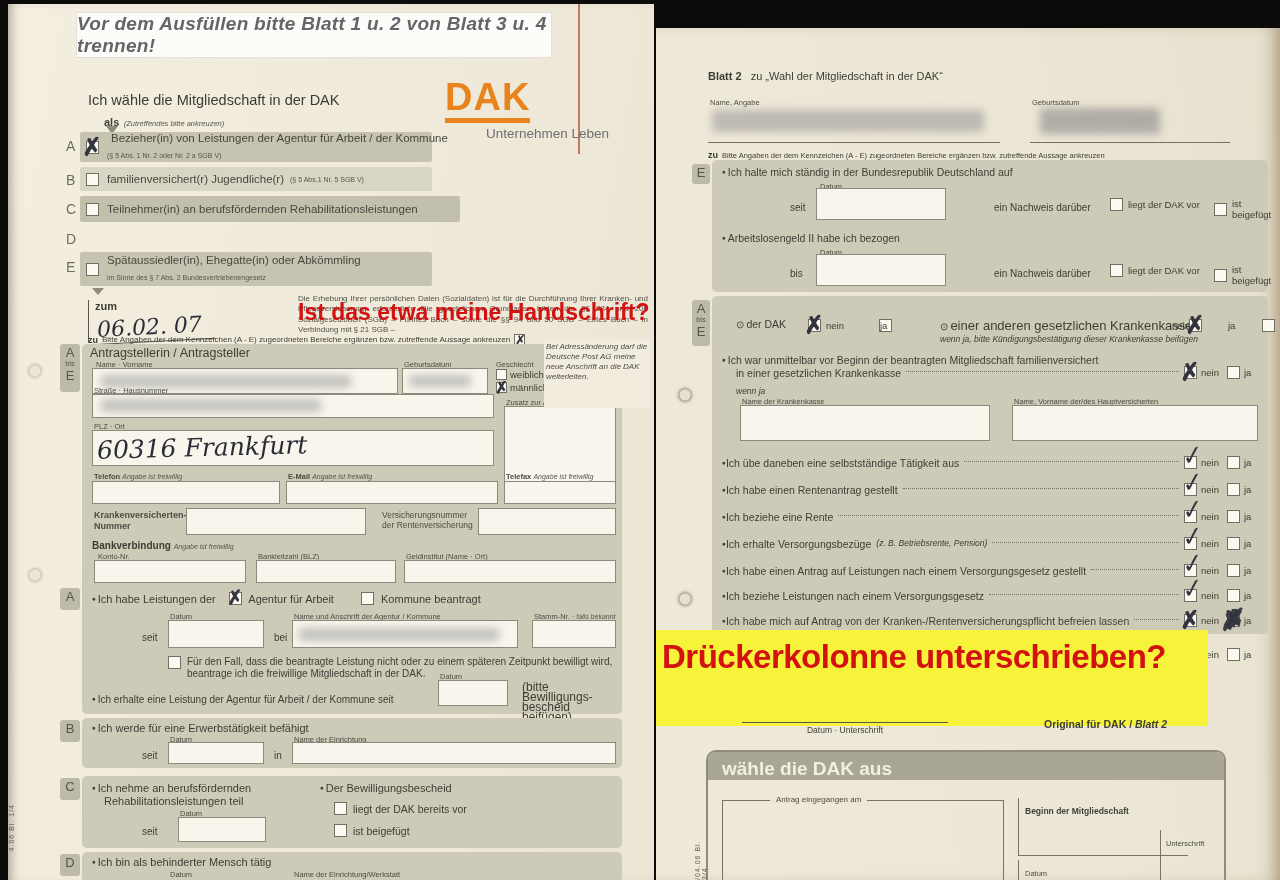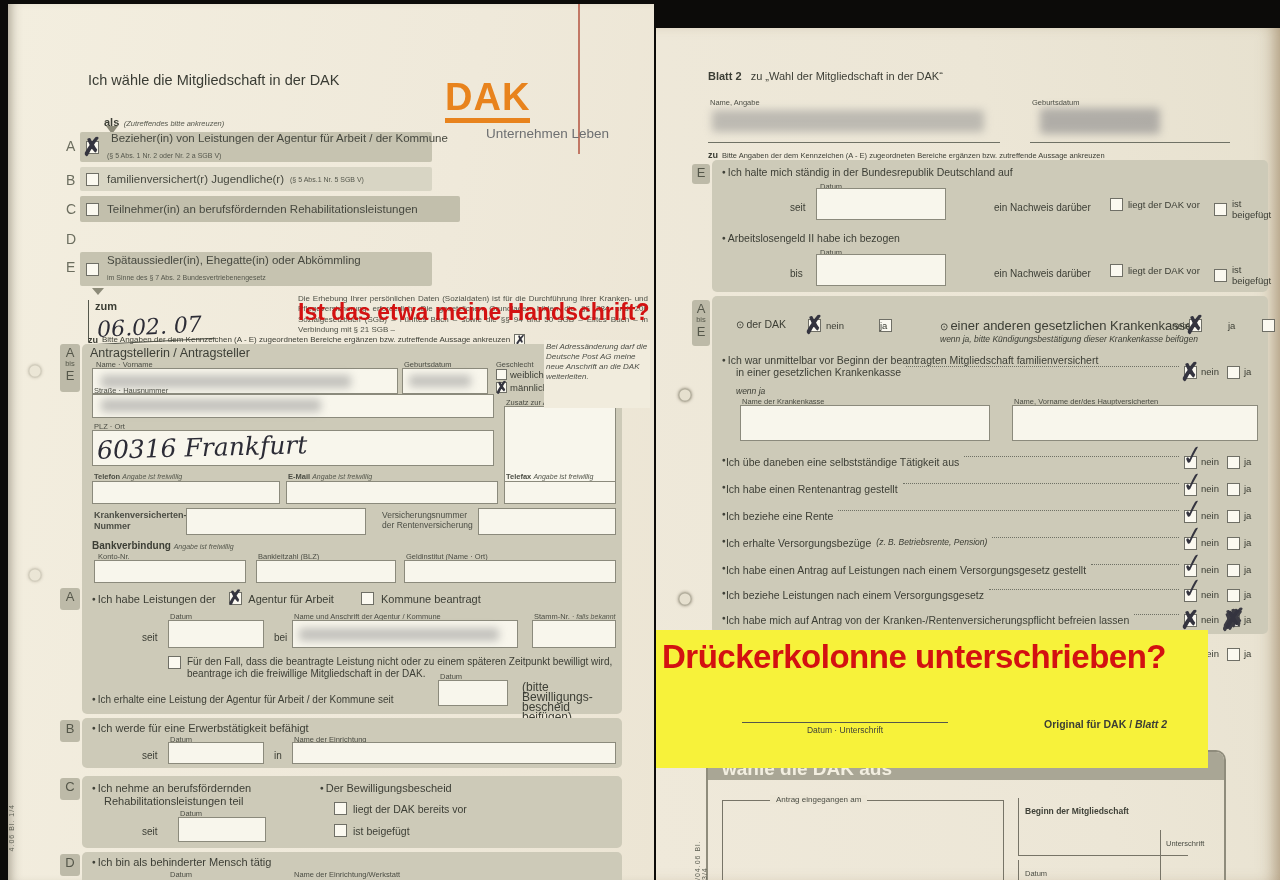--- a/index.html
+++ b/index.html
@@ -38,42 +38,45 @@
   .graybox{position:absolute;background:#cdcab8;border-radius:5px}
   .whitebox{position:absolute;background:#f8f6ec;border:1px solid #8b8a7c;box-sizing:border-box}
   .flabel{position:absolute;font-size:7.5px;color:#4b4d44;white-space:nowrap}
   .flabel .it{font-style:italic;font-size:7px;color:#55574c;font-weight:normal}
   .b{font-weight:bold}
   .tabcol{position:absolute;background:#bdbaa8;border-radius:3px;color:#55574a;text-align:center;
           font-size:13px;line-height:1.1;padding-top:2px;box-sizing:border-box}
   .tabcol .bis{font-size:7.5px;display:block}
   .bullet::before{content:"● ";font-size:6.5px;vertical-align:2px;color:#3f4138}
   .radio::before{content:"⊙";margin-right:2px;font-size:10px}
-  .qrow{display:flex;align-items:flex-start;position:absolute;font-size:10.5px;color:#3c3e35;white-space:nowrap}
+  .qrow{display:flex;align-items:center;position:absolute;font-size:10.5px;color:#3c3e35;white-space:nowrap}
   .dots{flex:1;border-bottom:1.2px dotted #6f7165;margin:0 5px 3px;min-width:10px}
   .cblab{font-size:9.5px;margin:0 0 1px 4px;flex:none}
   .redtext{color:#d31111;font-weight:bold;white-space:nowrap}
   .smalltext{font-size:8px;line-height:10.4px;color:#4f5147;text-align:justify}
   .vert{writing-mode:vertical-rl;transform:rotate(180deg);font-size:7px;color:#5c5e52;letter-spacing:1px}
   .hole{position:absolute;width:14px;height:14px;border-radius:50%;background:#e6e0cf;
         box-shadow:inset 0 0 0 1.5px #b4af9e,0 0 3px rgba(80,70,50,.5)}
   .yellow{position:absolute;background:#f7f23a}
   .sigline{position:absolute;border-top:1px solid #55574c}
   .dakhdr{background:#a9a695;border-radius:8px 8px 0 0;color:#f2eee0;font-weight:bold;font-size:19px;
           padding:6px 0 0 14px;height:28px;box-sizing:border-box}
   .redline{position:absolute;width:2px;background:rgba(170,60,40,.65)}
 </style>
 </head>
 <body>
 
 <div id="lpage">
   <div class="redline" style="left:570px;top:0;height:150px"></div>
 
-
-  <div class="title abs" style="left:80px;top:68px">Ich wähle die Mitgliedschaft in der DAK</div>
+  <div class="banner abs" style="left:68px;top:8px;width:474px;height:44px">
+    <span>Vor dem Ausfüllen bitte Blatt 1 u. 2 von Blatt 3 u. 4 trennen!</span>
+  </div>
+
+  <div class="title abs" style="left:80px;top:88px">Ich wähle die Mitgliedschaft in der DAK</div>
   <div class="abs" style="left:96px;top:108px">
     <span class="b" style="font-size:11px">als</span>
     <span style="font-style:italic;font-size:7.5px;color:#55574c">(Zutreffendes bitte ankreuzen)</span>
   </div>
   <div class="tri abs" style="left:98px;top:122px"></div>
 
   <div class="abs" style="left:437px;top:76px">
     <span class="daklogo">DAK</span>
   </div>
   <div class="tagline abs" style="left:478px;top:122px">Unternehmen Leben</div>
@@ -490,21 +493,21 @@
           <span class="mark check">✓</span>
         </span>
       <span class="cblab" style="width:26px">nein</span>
       <span class="cb">
           <span class="mark x"></span>
         </span>
       <span class="cblab" style="width:14px">ja</span>
     </div>
   </div>
 
-  <div class="yellow" style="left:0px;top:602px;width:552px;height:138px;z-index:4">
+  <div class="yellow" style="left:0px;top:602px;width:552px;height:96px;z-index:4">
     <div class="redtext abs" style="left:6px;top:8px;font-size:33px;letter-spacing:-.5px">Drückerkolonne unterschrieben?</div>
     <div class="sigline" style="left:86px;top:92px;width:206px"></div>
     <div class="abs" style="left:86px;top:95px;width:206px;text-align:center;font-size:8.5px;color:#3f4138">Datum · Unterschrift</div>
     <div class="abs" style="left:388px;top:88px;font-size:10.5px">
       <span class="b">Original für DAK /</span>
       <span style="font-style:italic;font-weight:bold"> Blatt 2</span>
     </div>
   </div>
 
   <div class="abs" style="left:50px;top:722px;width:520px;height:130px;border:2px solid #8f8c7c;border-bottom:none;

